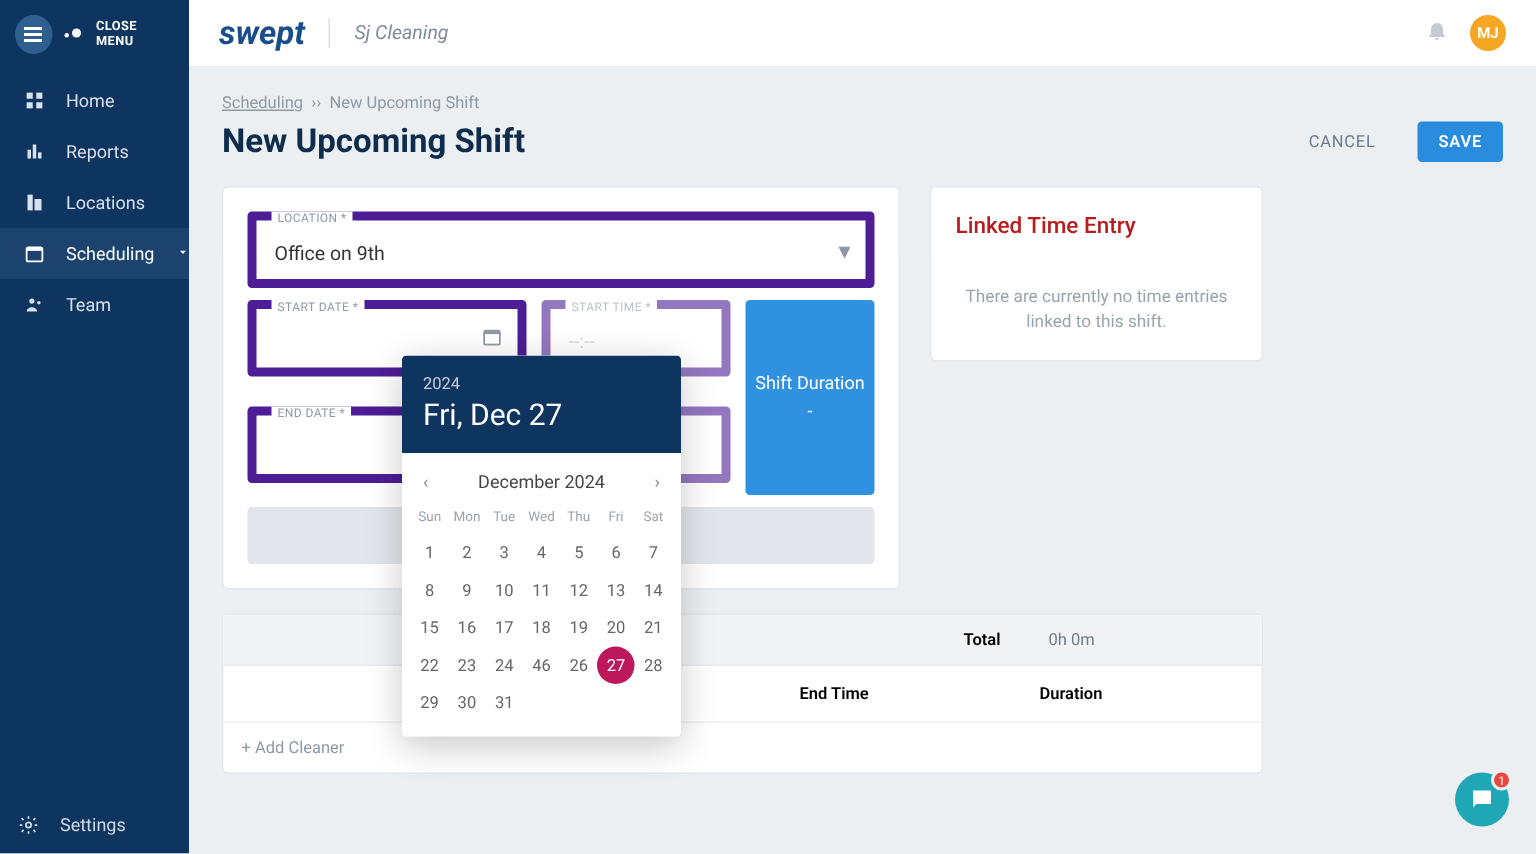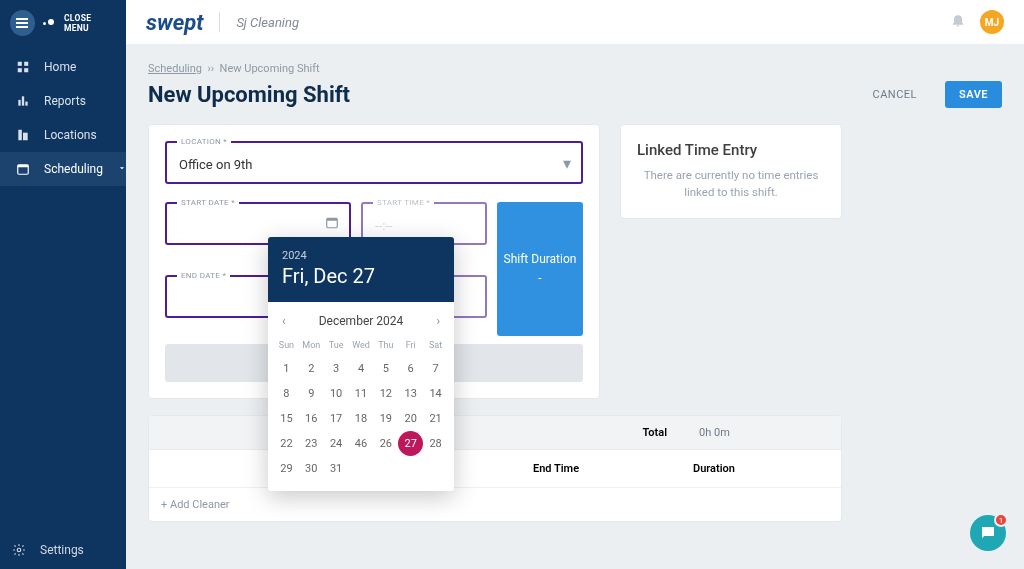--- a/index.html
+++ b/index.html
@@ -44,24 +44,24 @@
   .page-title { font-size:22px; font-weight:700; color:#0e2c4c; }
   .actions { margin-left:auto; display:flex; align-items:center; gap:14px; }
   .btn { padding:7px 14px; font-size:11px; letter-spacing:.5px; cursor:pointer; }
   .btn-cancel { color:#6e7b8a; }
   .btn-save { background:#2a8cdd; color:#fff; border-radius:3px; font-weight:600; }
 
   .row1 { display:flex; gap:20px; align-items:flex-start; }
   .panel { background:#fff; border:1px solid #e4e8ec; border-radius:4px; }
   .form-panel { flex:0 0 452px; padding:16px; position:relative; }
   .linked-panel { flex:0 0 222px; padding:16px; text-align:center; }
-  .linked-title { font-size:15px; color:#404040; font-weight:500; margin-bottom:8px; text-align:left;}
+  .linked-title { font-size:15px; color:#b91c1c; font-weight:500; margin-bottom:30px; text-align:left;}
   .linked-text { font-size:11.5px; color:#9aa4af; line-height:1.5; }
 
-  .fieldbox { position:relative; border:2px solid #4c1d95; border-radius:3px; padding:11px 12px 9px; margin-bottom:18px; }
+  .fieldbox { position:relative; border:6px solid #4c1d95; border-radius:3px; padding:11px 12px 9px; margin-bottom:8px; }
   .fieldbox.disabled { opacity:.6; }
   .fieldlabel { position:absolute; top:-6px; left:10px; background:#fff; padding:0 4px; font-size:8px; color:#8e99a6; letter-spacing:.3px; }
   .fieldvalue { font-size:13px; color:#333; }
   .placeholder { color:#b8c0c9; }
   .field-icon { position:absolute; right:10px; top:50%; transform:translateY(-50%); color:#8e99a6; }
 
   .date-row { display:flex; gap:10px; }
   .date-col { flex:0 0 186px; display:flex; flex-direction:column; gap:12px; }
   .time-col { flex:0 0 126px; display:flex; flex-direction:column; gap:12px; }
   .duration-box { flex:1; background:#2f91e0; color:#fff; border-radius:3px; display:flex; flex-direction:column; align-items:center; justify-content:center; font-size:12px; line-height:1.6; }
@@ -140,20 +140,30 @@
       <span class="nav-icon">
           <svg viewBox="0 0 24 24" width="14" height="14">
             <rect x="3" y="5" width="18" height="16" rx="2" fill="none" stroke="currentColor" stroke-width="2"></rect>
             <rect x="3" y="5" width="18" height="4"></rect>
           </svg>
         </span>
       <span>Scheduling</span>
       <span class="chev"><svg width="10" height="10" viewBox="0 0 24 24" fill="currentColor">
             <path d="M7 10l5 5 5-5z"></path>
           </svg></span>
+    </div>
+    <div class="nav-item">
+      <span class="nav-icon">
+          <svg viewBox="0 0 24 24" width="14" height="14">
+            <circle cx="9" cy="8" r="3"></circle>
+            <circle cx="17" cy="10" r="2"></circle>
+            <path d="M3 20c0-3 3-5 6-5s6 2 6 5"></path>
+          </svg>
+        </span>
+      <span>Team</span>
     </div>
   </div>
   <div class="settings">
     <span class="nav-icon">
         <svg viewBox="0 0 24 24" width="14" height="14">
           <circle cx="12" cy="12" r="3" fill="none" stroke="currentColor" stroke-width="2"></circle>
           <path d="M12 2v3M12 19v3M4.2 4.2l2.1 2.1M17.7 17.7l2.1 2.1M2 12h3M19 12h3M4.2 19.8l2.1-2.1M17.7 6.3l2.1-2.1" stroke="currentColor" stroke-width="2"></path>
         </svg>
       </span>
     <span>Settings</span>

